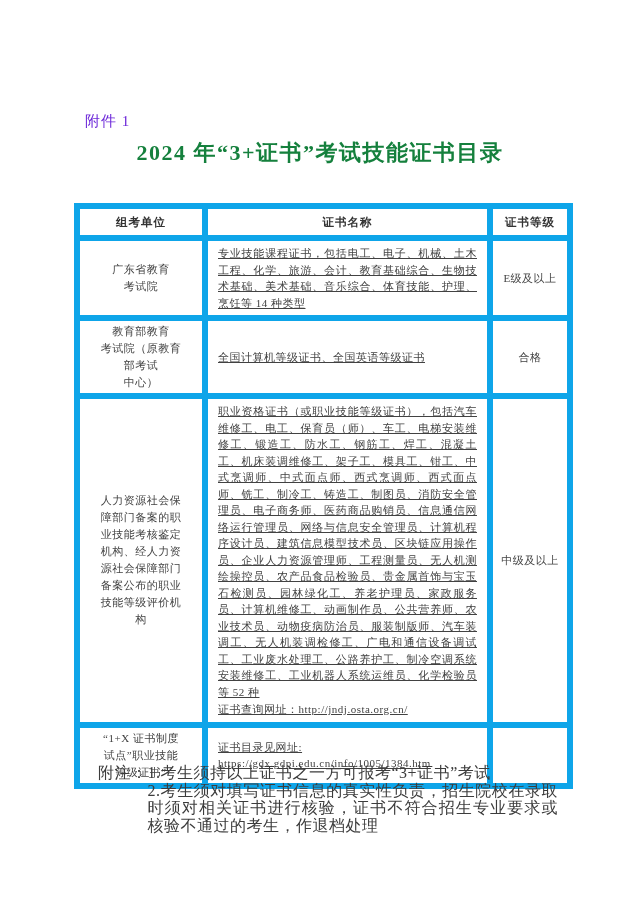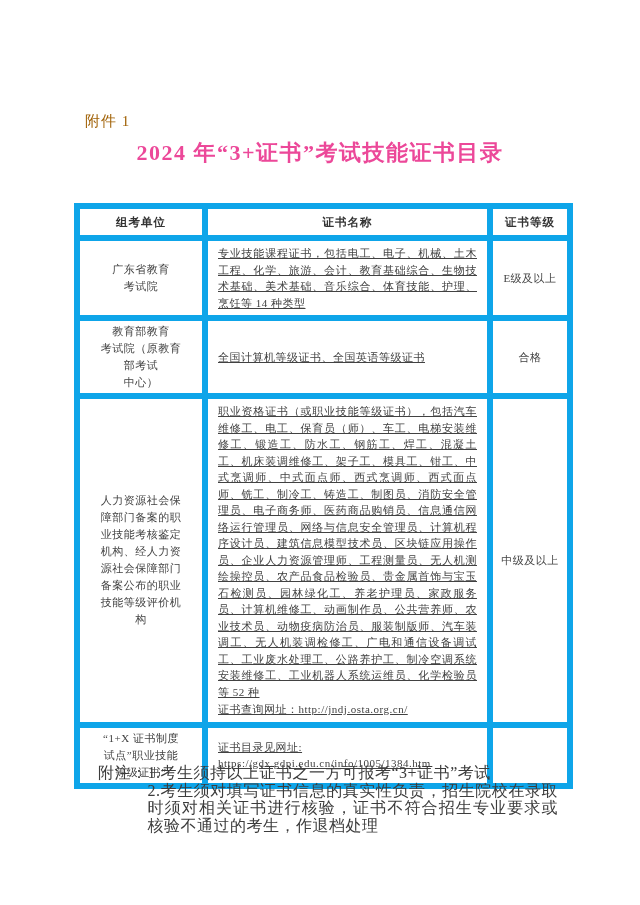--- a/index.html
+++ b/index.html
@@ -6,26 +6,26 @@
   body{
     width:640px;height:905px;background:#ffffff;
     font-family:"Liberation Serif","DejaVu Serif",serif;
     color:#3f3f3f;
     position:relative;overflow:hidden;
   }
   .page{position:relative;width:640px;height:905px;background:#ffffff;}
 
   .attachment-label{
     position:absolute;left:85px;top:112px;
-    font-size:15px;color:#a16207;letter-spacing:1px;
+    font-size:15px;color:#6d28d9;letter-spacing:1px;
   }
   .doc-title{
     position:absolute;left:0;right:0;top:138px;
     text-align:center;font-size:22px;font-weight:bold;
-    color:#ec4899;letter-spacing:1.5px;
+    color:#15803d;letter-spacing:1.5px;
   }
 
   table.cert-table{
     position:absolute;left:74px;top:203px;width:493px;
     border-collapse:collapse;table-layout:fixed;
   }
   .cert-table th,.cert-table td{
     border:6px solid #0ea5e9;
     font-size:11px;color:#424242;
     vertical-align:middle;

